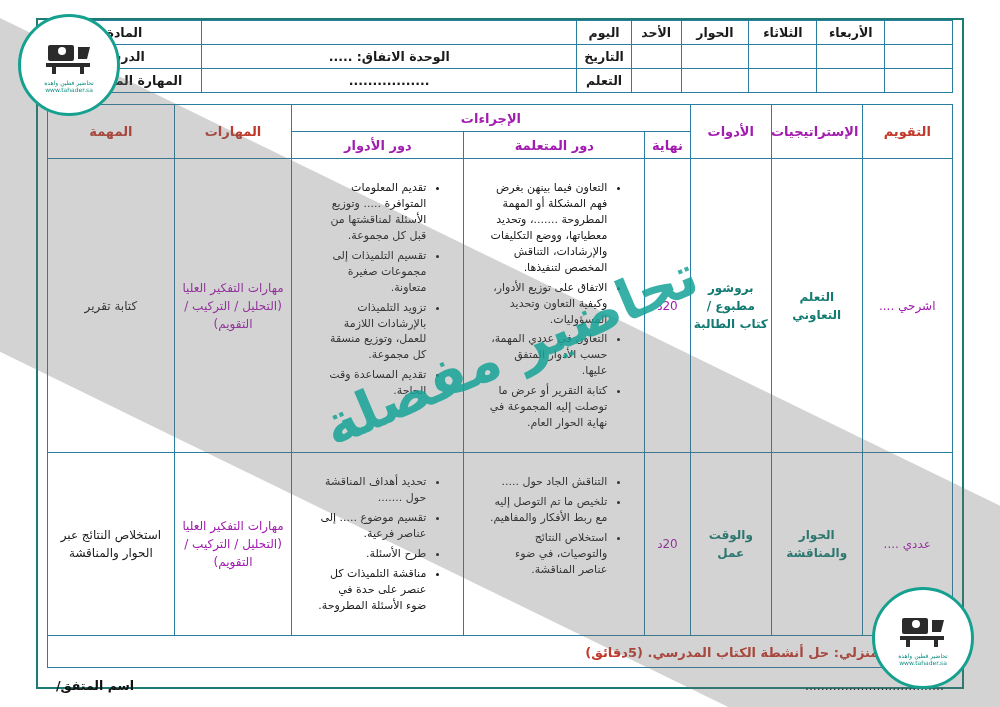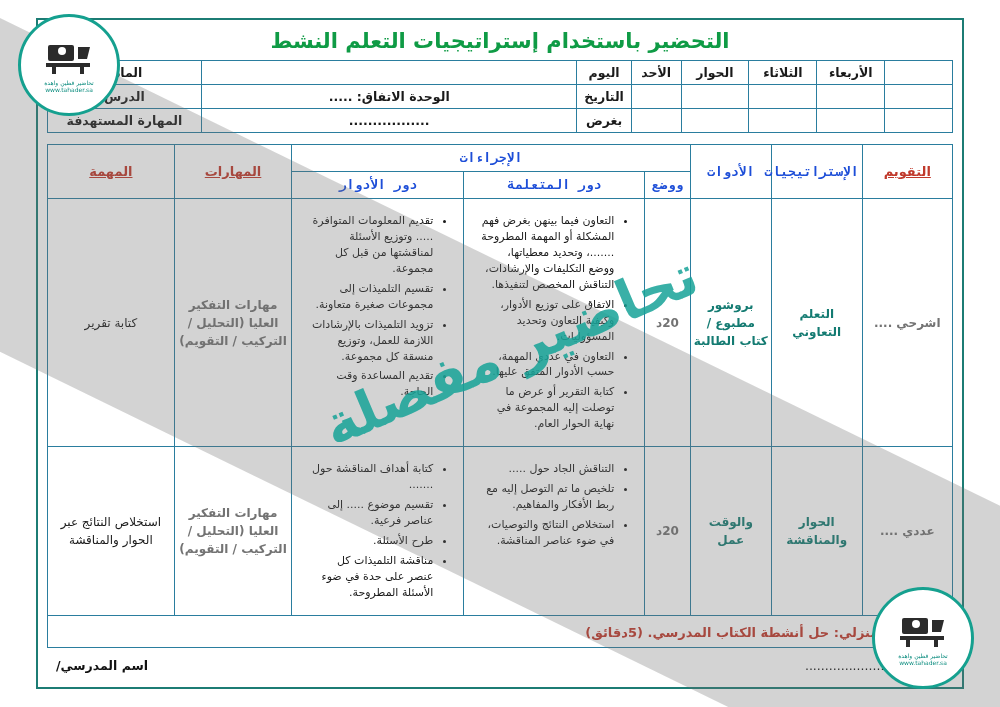--- a/index.html
+++ b/index.html
@@ -76,30 +76,30 @@
     font-family:"DejaVu Sans", sans-serif;
   }
   .hdr-tbl td{height:19px;font-weight:bold;}
   .lbl{background:#ffffff;font-weight:bold;}
   .blank{}
   
   .main-tbl{margin-top:11px;}
   .main-tbl th{
     font-weight:bold;color:#c0392b;height:22px;font-size:13px;
   }
-  .main-tbl th.teal{color:#1d4ed8;font-family:Liberation Mono, monospace;}
-  .main-tbl th.red{color:#c0392b;text-decoration:underline;}
+  .main-tbl th.teal{color:#a21caf;}
+  .main-tbl th.red{color:#c0392b;}
   .cell-body{
     font-size:11px;line-height:1.45;text-align:right;
     padding:6px 8px;vertical-align:top;
     font-family:"DejaVu Sans", sans-serif;
   }
-  .cell-body ul{margin:8px;padding:0 14px 0 0;list-style:disc;}
+  .cell-body ul{margin:15px;padding:0 14px 0 0;list-style:disc;}
   .cell-body li{margin-bottom:4px;}
-  .red-txt{color:#737373;font-weight:bold;margin-left:10px;}
+  .red-txt{color:#a21caf;font-weight:normal;margin-left:10px;}
   .teal-txt{color:#147b72;font-weight:bold;}
   .center-mid{vertical-align:middle;text-align:center;font-size:12px;line-height:1.5;}
   .homework{
     text-align:right;
     color:#c0392b;
     font-weight:bold;
     font-size:13px;
     padding:9px 14px 7px 0;
     font-family:"DejaVu Sans", sans-serif;
   }
@@ -109,21 +109,20 @@
     font-size:12.5px;font-weight:bold;color:#111;
     font-family:"DejaVu Sans", sans-serif;
   }
   .footer .dots{font-weight:normal;}
 </style>
 </head>
 <body>
 
 <div class="sheet">
 
-  <div class="title">التحضير باستخدام إستراتيجيات التعلم النشط</div>
 
   <table class="hdr-tbl">
     <colgroup>
       <col style="width:7.5%">
         <col style="width:7.5%">
         <col style="width:7.5%">
       <col style="width:7.5%">
         <col style="width:5.5%">
         <col style="width:6%">
       <col style="width:41.5%">
@@ -149,21 +148,21 @@
       <td class="lbl">التاريخ</td>
       <td>الوحدة الاتفاق: .....</td>
       <td class="lbl">الدرس</td>
     </tr>
     <tr>
       <td class="blank"></td>
       <td class="blank"></td>
       <td class="blank"></td>
       <td class="blank"></td>
       <td class="blank"></td>
-      <td class="lbl">بغرض</td>
+      <td class="lbl">التعلم</td>
       <td>.................</td>
       <td class="lbl">المهارة المستهدفة</td>
     </tr>
   </tbody>
     </table>
 
   <table class="main-tbl">
     <colgroup>
       <col style="width:10%">
         <col style="width:10%">
@@ -177,21 +176,21 @@
     <tbody>
         <tr>
       <th class="red" rowspan="2">التقويم</th>
       <th class="teal" rowspan="2">الإستراتيجيات</th>
       <th class="teal" rowspan="2">الأدوات</th>
       <th class="teal" colspan="3">الإجراءات</th>
       <th class="red" rowspan="2">المهارات</th>
       <th class="red" rowspan="2">المهمة</th>
     </tr>
     <tr>
-      <th class="teal">ووضع</th>
+      <th class="teal">نهاية</th>
       <th class="teal">دور المتعلمة</th>
       <th class="teal">دور الأدوار</th>
     </tr>
 
     <tr style="height:200px;">
       <td class="center-mid red-txt">اشرحي ....</td>
       <td class="center-mid teal-txt">التعلم التعاوني</td>
       <td class="center-mid teal-txt">بروشور مطبوع / كتاب الطالبة</td>
       <td class="center-mid red-txt">20د</td>
       <td class="cell-body">
@@ -221,21 +220,21 @@
       <td class="center-mid red-txt">20د</td>
       <td class="cell-body">
         <ul>
           <li>التناقش الجاد حول .....</li>
           <li>تلخيص ما تم التوصل إليه مع ربط الأفكار والمفاهيم.</li>
           <li>استخلاص النتائج والتوصيات، في ضوء عناصر المناقشة.</li>
         </ul>
       </td>
       <td class="cell-body">
         <ul>
-          <li>كتابة أهداف المناقشة حول .......</li>
+          <li>تحديد أهداف المناقشة حول .......</li>
           <li>تقسيم موضوع ..... إلى عناصر فرعية.</li>
           <li>طرح الأسئلة.</li>
           <li>مناقشة التلميذات كل عنصر على حدة في ضوء الأسئلة المطروحة.</li>
         </ul>
       </td>
       <td class="center-mid red-txt">مهارات التفكير العليا (التحليل / التركيب / التقويم)</td>
       <td class="center-mid">استخلاص النتائج عبر الحوار والمناقشة</td>
     </tr>
 
     <tr>
@@ -244,21 +243,21 @@
           <span>الواجب المنزلي:</span>
           <span>حل أنشطة الكتاب المدرسي. (5دقائق)</span>
         </div>
       </td>
     </tr>
   </tbody>
     </table>
 
   <div class="footer">
     <span class="dots">...................................</span>
-    <span>اسم المدرسي/</span>
+    <span>اسم المتفق/</span>
   </div>
 </div>
 
 <div class="diag-band"></div>
 <div class="wm-text">تحاضير مفصلة</div>
 
 <div class="logo tl">
   <div class="badge">
     <svg width="54" height="36" viewBox="0 0 54 36" aria-hidden="true">
       <rect x="6" y="6" width="26" height="16" rx="2" fill="#2b2b2b"></rect>

